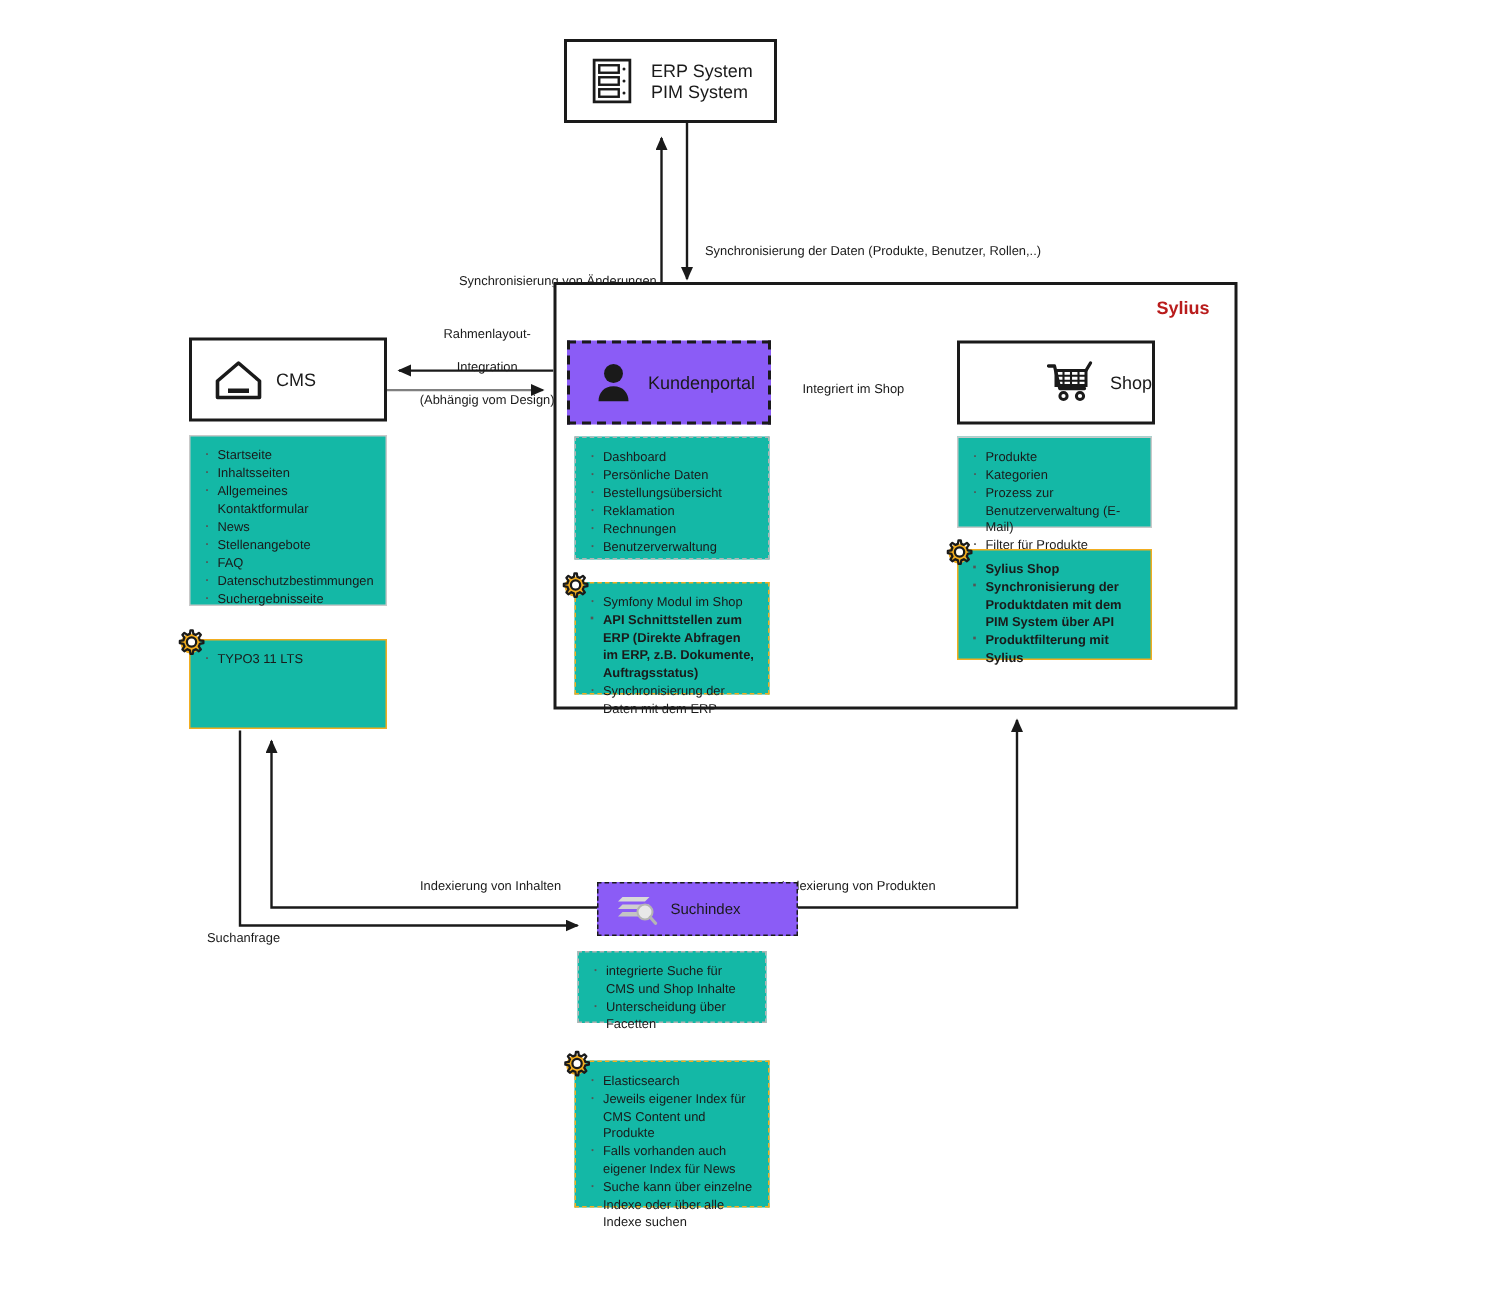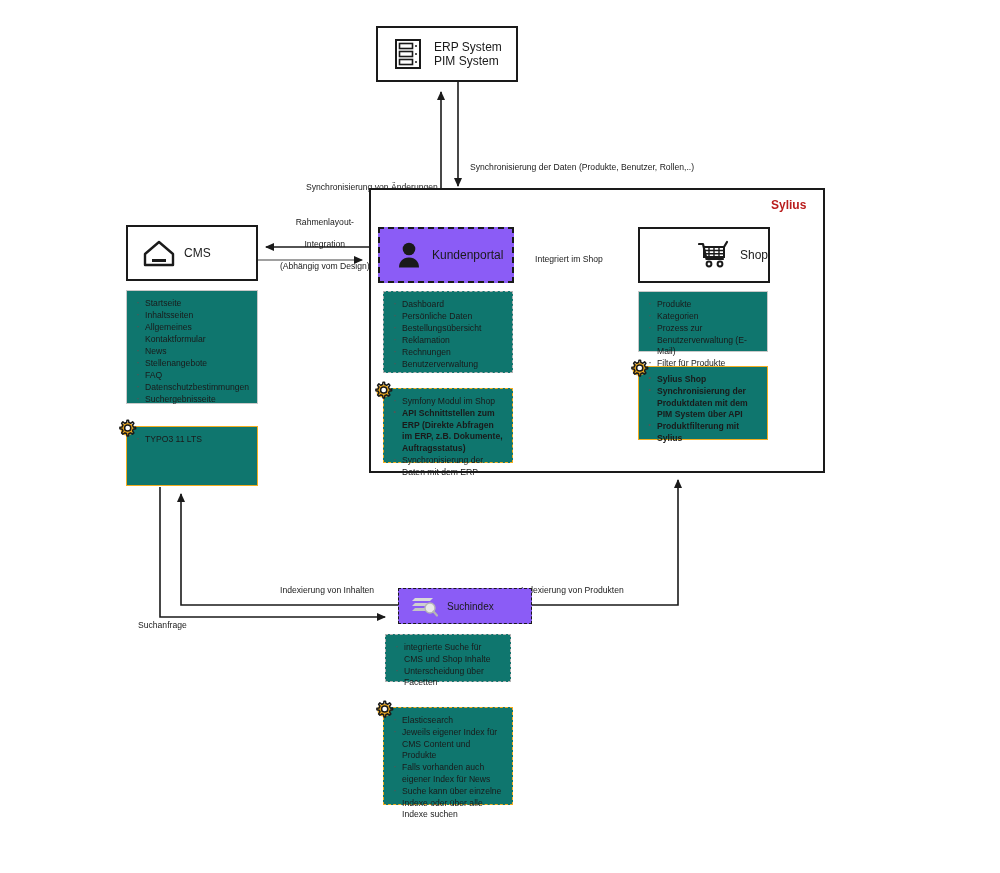--- a/index.html
+++ b/index.html
@@ -45,21 +45,21 @@
   .container-title{
     position:absolute;
     font-weight:bold;
     font-size:12px;
     color:#b91c1c;
   }
 
   
   .note{
     box-sizing:border-box;
-    background:#0f766e;
+    background:#14b8a6;
     padding:7px 8px 7px 6px;
   }
   .note-gray-solid{border:1px solid #c9c9c9;}
   .note-gray-dashed{border:1px dashed #b3b3b3;}
   .note-orange-solid{border:1px solid #f2ad1f;}
   .note-orange-dashed{border:1px dashed #f2ad1f;}
 
   .note ul{
     list-style:none;
     margin:0;padding:0;

